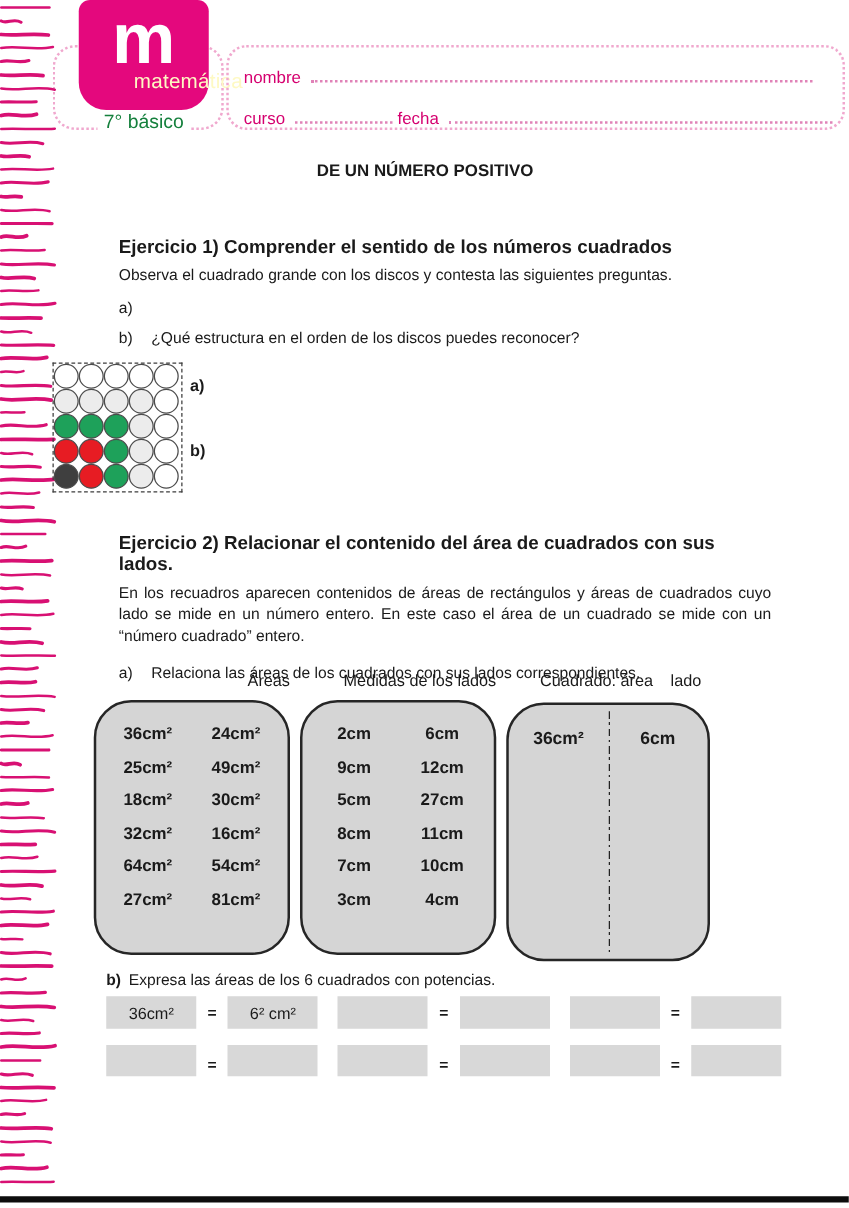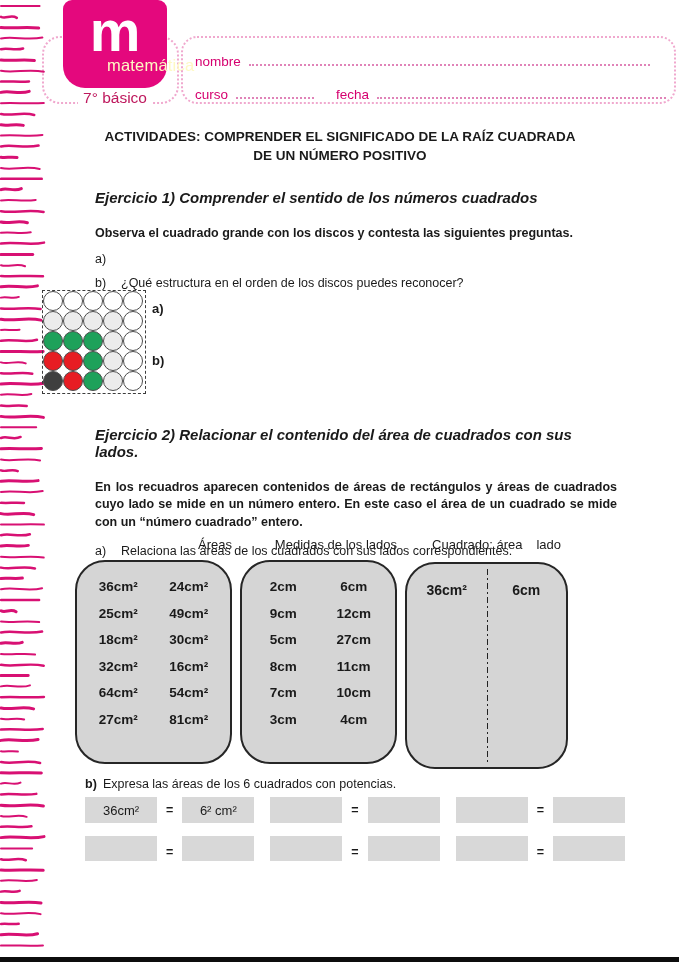--- a/index.html
+++ b/index.html
@@ -11,37 +11,37 @@
 
   
   .spiral{left:0;top:0;width:64px;height:956px;z-index:5;pointer-events:none;}
 
   
   .logo-dotted{left:42px;top:36px;width:137px;height:68px;border:2px dotted #f0a8ce;border-radius:18px;box-sizing:border-box;z-index:1;}
   .logo-box{left:63px;top:0;width:104px;height:88px;background:#e4087d;border-radius:9px 9px 22px 22px;z-index:2;text-align:center;}
   .logo-m{font-size:57px;font-weight:bold;color:#fff;line-height:50px;margin-top:6px;}
   .logo-brand{font-size:16.5px;color:#fef9c3;margin-top:0px;letter-spacing:.2px;margin-left:44px;}
   .logo-grade{left:52px;top:89px;width:126px;text-align:center;z-index:3;}
-  .logo-grade span{background:#fff;padding:0 5px;color:#be185d;font-size:15.5px;}
+  .logo-grade span{background:#fff;padding:0 5px;color:#15803d;font-size:15.5px;}
 
   
   .fields-box{left:181px;top:36px;width:495px;height:68px;border:2px dotted #f0a8ce;border-radius:16px;box-sizing:border-box;z-index:2;}
   .f-row1{position:absolute;left:12px;right:24px;top:13px;display:flex;align-items:baseline;justify-content:center;}
   .f-row2{position:absolute;left:12px;right:8px;bottom:0px;display:flex;align-items:baseline;}
   .f-label{color:#d5006f;font-size:13.5px;margin-right:8px;}
   .dotline{border-bottom:2px dotted #e083b8;height:13px;}
   .grow{flex:1;}
 
   
   .doc-title{left:60px;top:128px;width:560px;text-align:center;font-weight:bold;font-size:13.5px;line-height:1.4;}
   .section{width:512px;}
   .ex1{left:95px;top:189px;}
   .ex2{left:95px;top:426px;width:522px;}
-  .sec-heading{font-weight:bold;font-size:15px;font-style:italic;}
-  .sec-intro{margin-top:19px;font-size:12.5px;line-height:1.38;font-weight:bold;}
+  .sec-heading{font-weight:bold;font-size:15px;}
+  .sec-intro{margin-top:6px;font-size:12.5px;line-height:1.38;}
   .justify{text-align:justify;}
   .q-row{display:flex;margin-top:10px;font-size:12.5px;}
   .q-label{width:26px;flex:none;}
 
   
   .disc-grid{left:42px;top:290px;width:104px;height:104px;border:1.5px dashed #3c3c3c;box-sizing:border-box;display:grid;grid-template-columns:repeat(5,20px);grid-auto-rows:20px;z-index:6;}
   .disc{width:20px;height:20px;border-radius:50%;border:1.3px solid #4c4c4c;box-sizing:border-box;}
   .ans-label{font-weight:bold;font-size:13px;}
   .ans-a{left:152px;top:301px;}
   .ans-b{left:152px;top:353px;}
@@ -180,27 +180,26 @@
 </div>
 
 <div class="abs fields-box">
   <div class="f-row1">
     <span class="f-label">nombre</span>
     <span class="dotline grow"></span>
   </div>
   <div class="f-row2">
     <span class="f-label">curso</span>
     <span class="dotline" style="flex:0 0 78px;"></span>
-    <span class="f-label" style="margin-left:22px;">fecha</span>
+    <span class="f-label" style="margin-left:4px;">fecha</span>
     <span class="dotline grow"></span>
   </div>
 </div>
 
 <div class="abs doc-title">
-  <div>ACTIVIDADES: COMPRENDER EL SIGNIFICADO DE LA RAÍZ CUADRADA</div>
   <div>DE UN NÚMERO POSITIVO</div>
 </div>
 
 <div class="abs section ex1">
   <div class="sec-heading">Ejercicio 1) Comprender el sentido de los números cuadrados</div>
   <div class="sec-intro">Observa el cuadrado grande con los discos y contesta las siguientes preguntas.</div>
   <div class="q-row">
     <span class="q-label">a)</span>
   </div>
   <div class="q-row">

